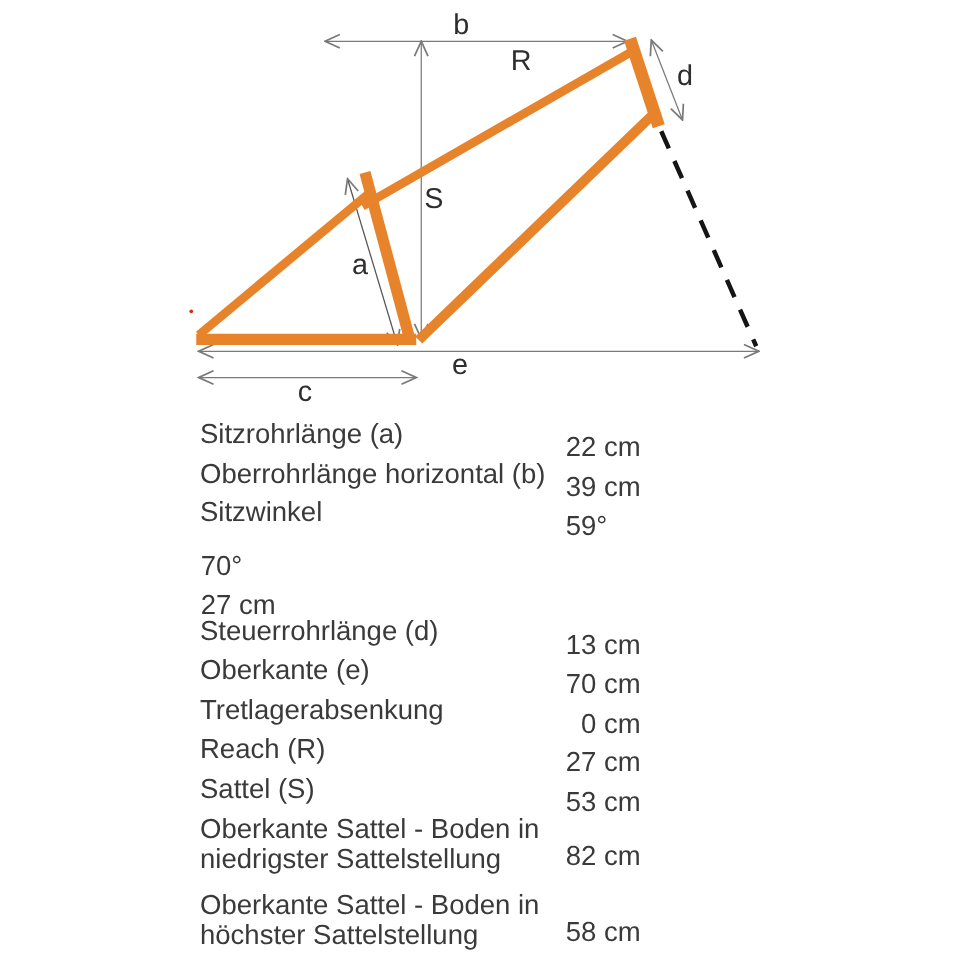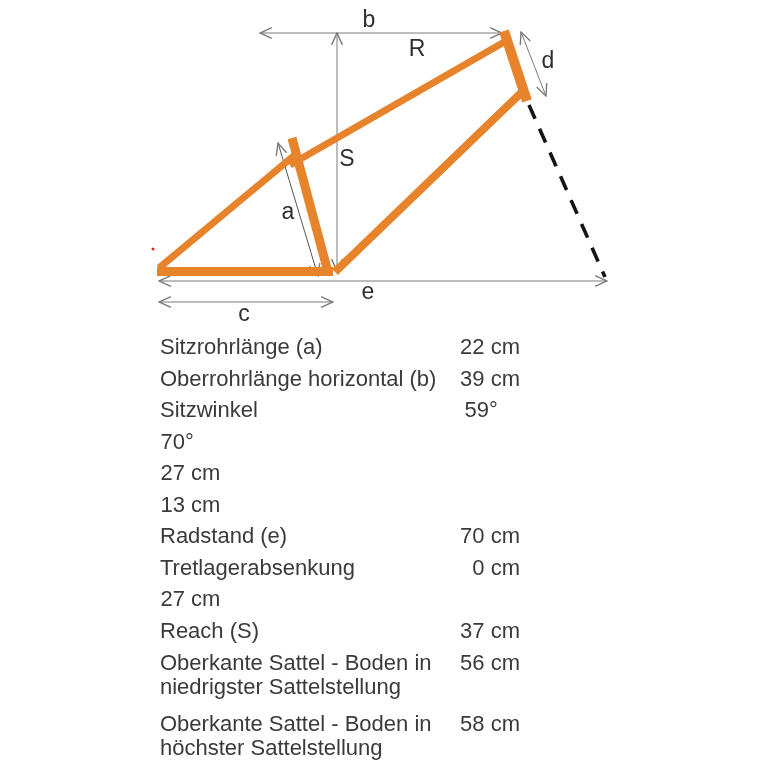--- a/index.html
+++ b/index.html
@@ -9,26 +9,26 @@
   }
   .diagram{position:absolute;left:0;top:0;}
   .diagram text{
     font-family:"Liberation Sans","DejaVu Sans",sans-serif;
     font-size:23px;fill:#2e2e2e;
   }
   .spec-table{
     position:absolute;left:160px;top:331px;width:360px;
     font-size:22px;
   }
-  .row{display:flex;align-items:center;height:31.5px;gap:12px;}
+  .row{display:flex;align-items:center;height:31.5px;}
   .row.double{height:auto;align-items:flex-start;padding-top:5px;}
   .row.double + .row.double{margin-top:9px;}
   .label{width:292px;white-space:nowrap;line-height:23.5px;}
   .row.double .label{white-space:pre-line;}
-  .value{display:flex;line-height:23.5px;}
+  .value{display:flex;line-height:23.5px;margin-top:22px;}
   .num{display:inline-block;min-width:25px;text-align:right;}
   .unit{white-space:pre;}
 </style>
 </head>
 <body>
 
 <div class="canvas">
 
   <svg class="diagram" width="768" height="330" viewBox="0 0 768 330">
     <defs>
@@ -97,62 +97,64 @@
     </div>
 
     <div class="row">
       <div class="value">
           <span class="num">27</span>
           <span class="unit"> cm</span>
         </div>
     </div>
 
     <div class="row">
+      <div class="label">Steuerrohrlänge (d)</div>
       <div class="value">
           <span class="num">13</span>
           <span class="unit"> cm</span>
         </div>
     </div>
 
     <div class="row">
-      <div class="label">Radstand (e)</div>
+      <div class="label">Oberkante (e)</div>
       <div class="value">
           <span class="num">70</span>
           <span class="unit"> cm</span>
         </div>
     </div>
 
     <div class="row">
       <div class="label">Tretlagerabsenkung</div>
       <div class="value">
           <span class="num">0</span>
           <span class="unit"> cm</span>
         </div>
     </div>
 
     <div class="row">
+      <div class="label">Reach (R)</div>
       <div class="value">
           <span class="num">27</span>
           <span class="unit"> cm</span>
         </div>
     </div>
 
     <div class="row">
-      <div class="label">Reach (S)</div>
+      <div class="label">Sattel (S)</div>
       <div class="value">
-          <span class="num">37</span>
+          <span class="num">53</span>
           <span class="unit"> cm</span>
         </div>
     </div>
 
     <div class="row double">
       <div class="label">Oberkante Sattel - Boden in
 niedrigster Sattelstellung</div>
       <div class="value">
-          <span class="num">56</span>
+          <span class="num">82</span>
           <span class="unit"> cm</span>
         </div>
     </div>
 
     <div class="row double">
       <div class="label">Oberkante Sattel - Boden in
 höchster Sattelstellung</div>
       <div class="value">
           <span class="num">58</span>
           <span class="unit"> cm</span>

